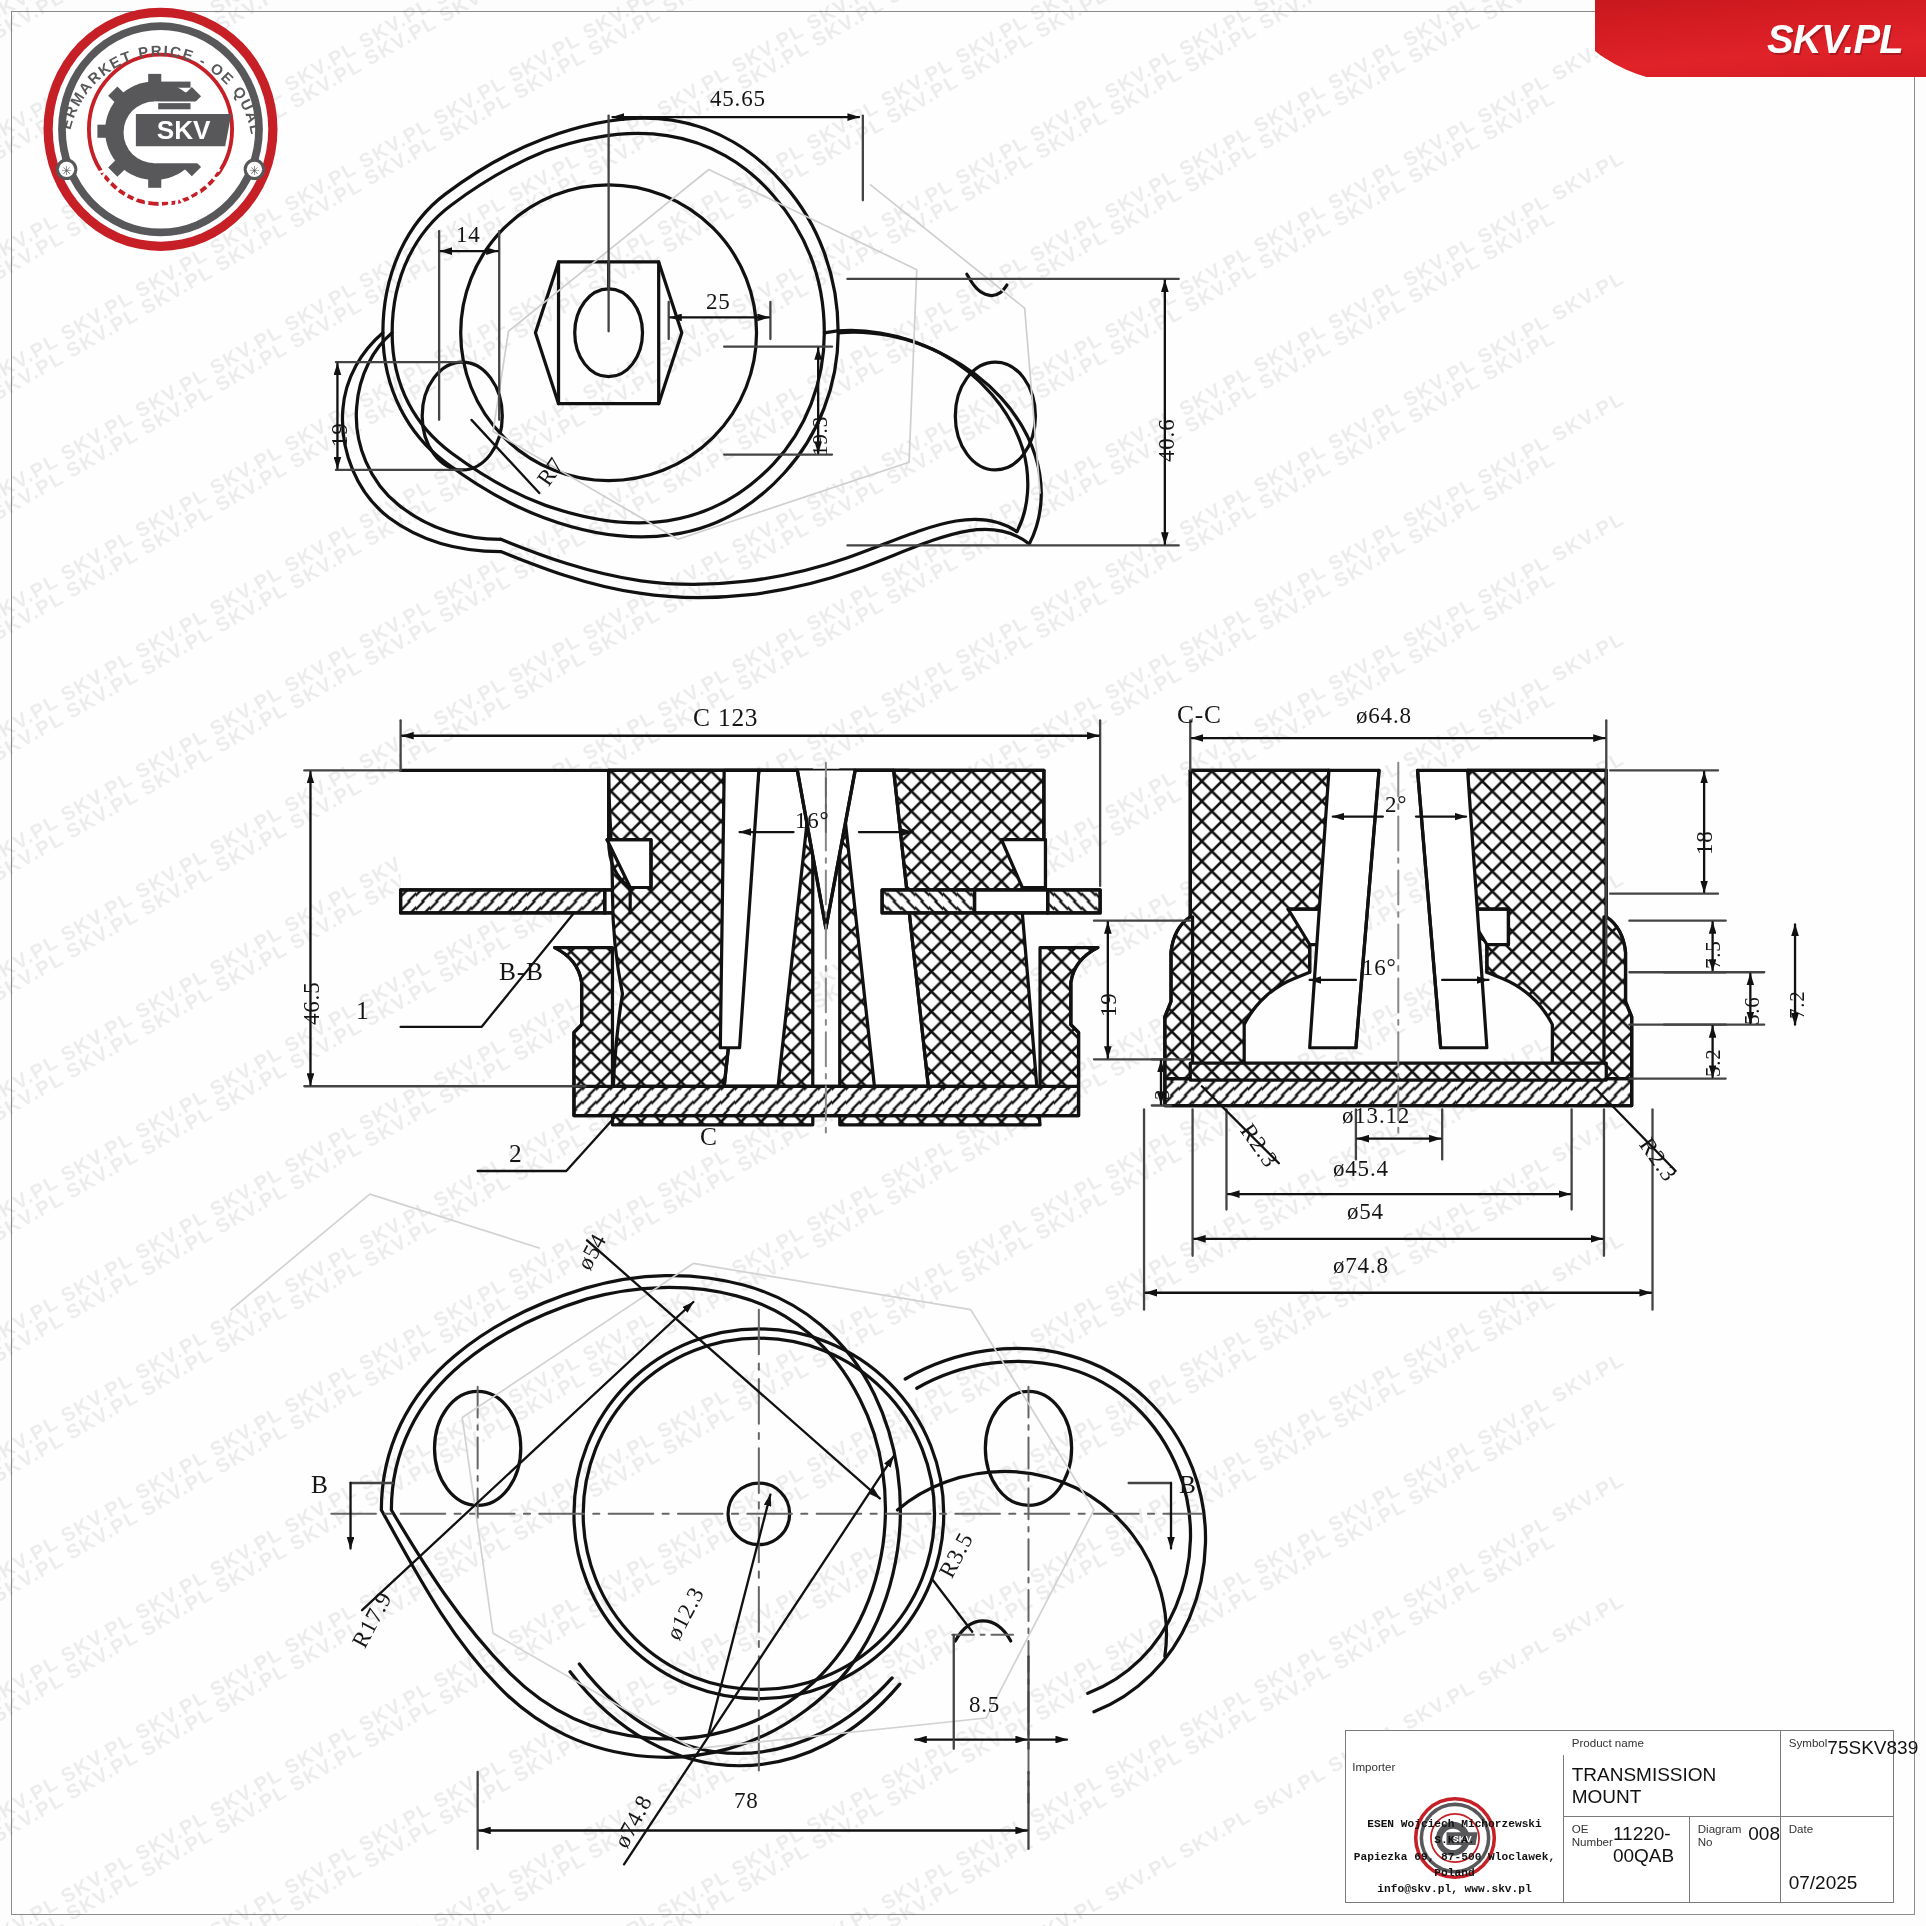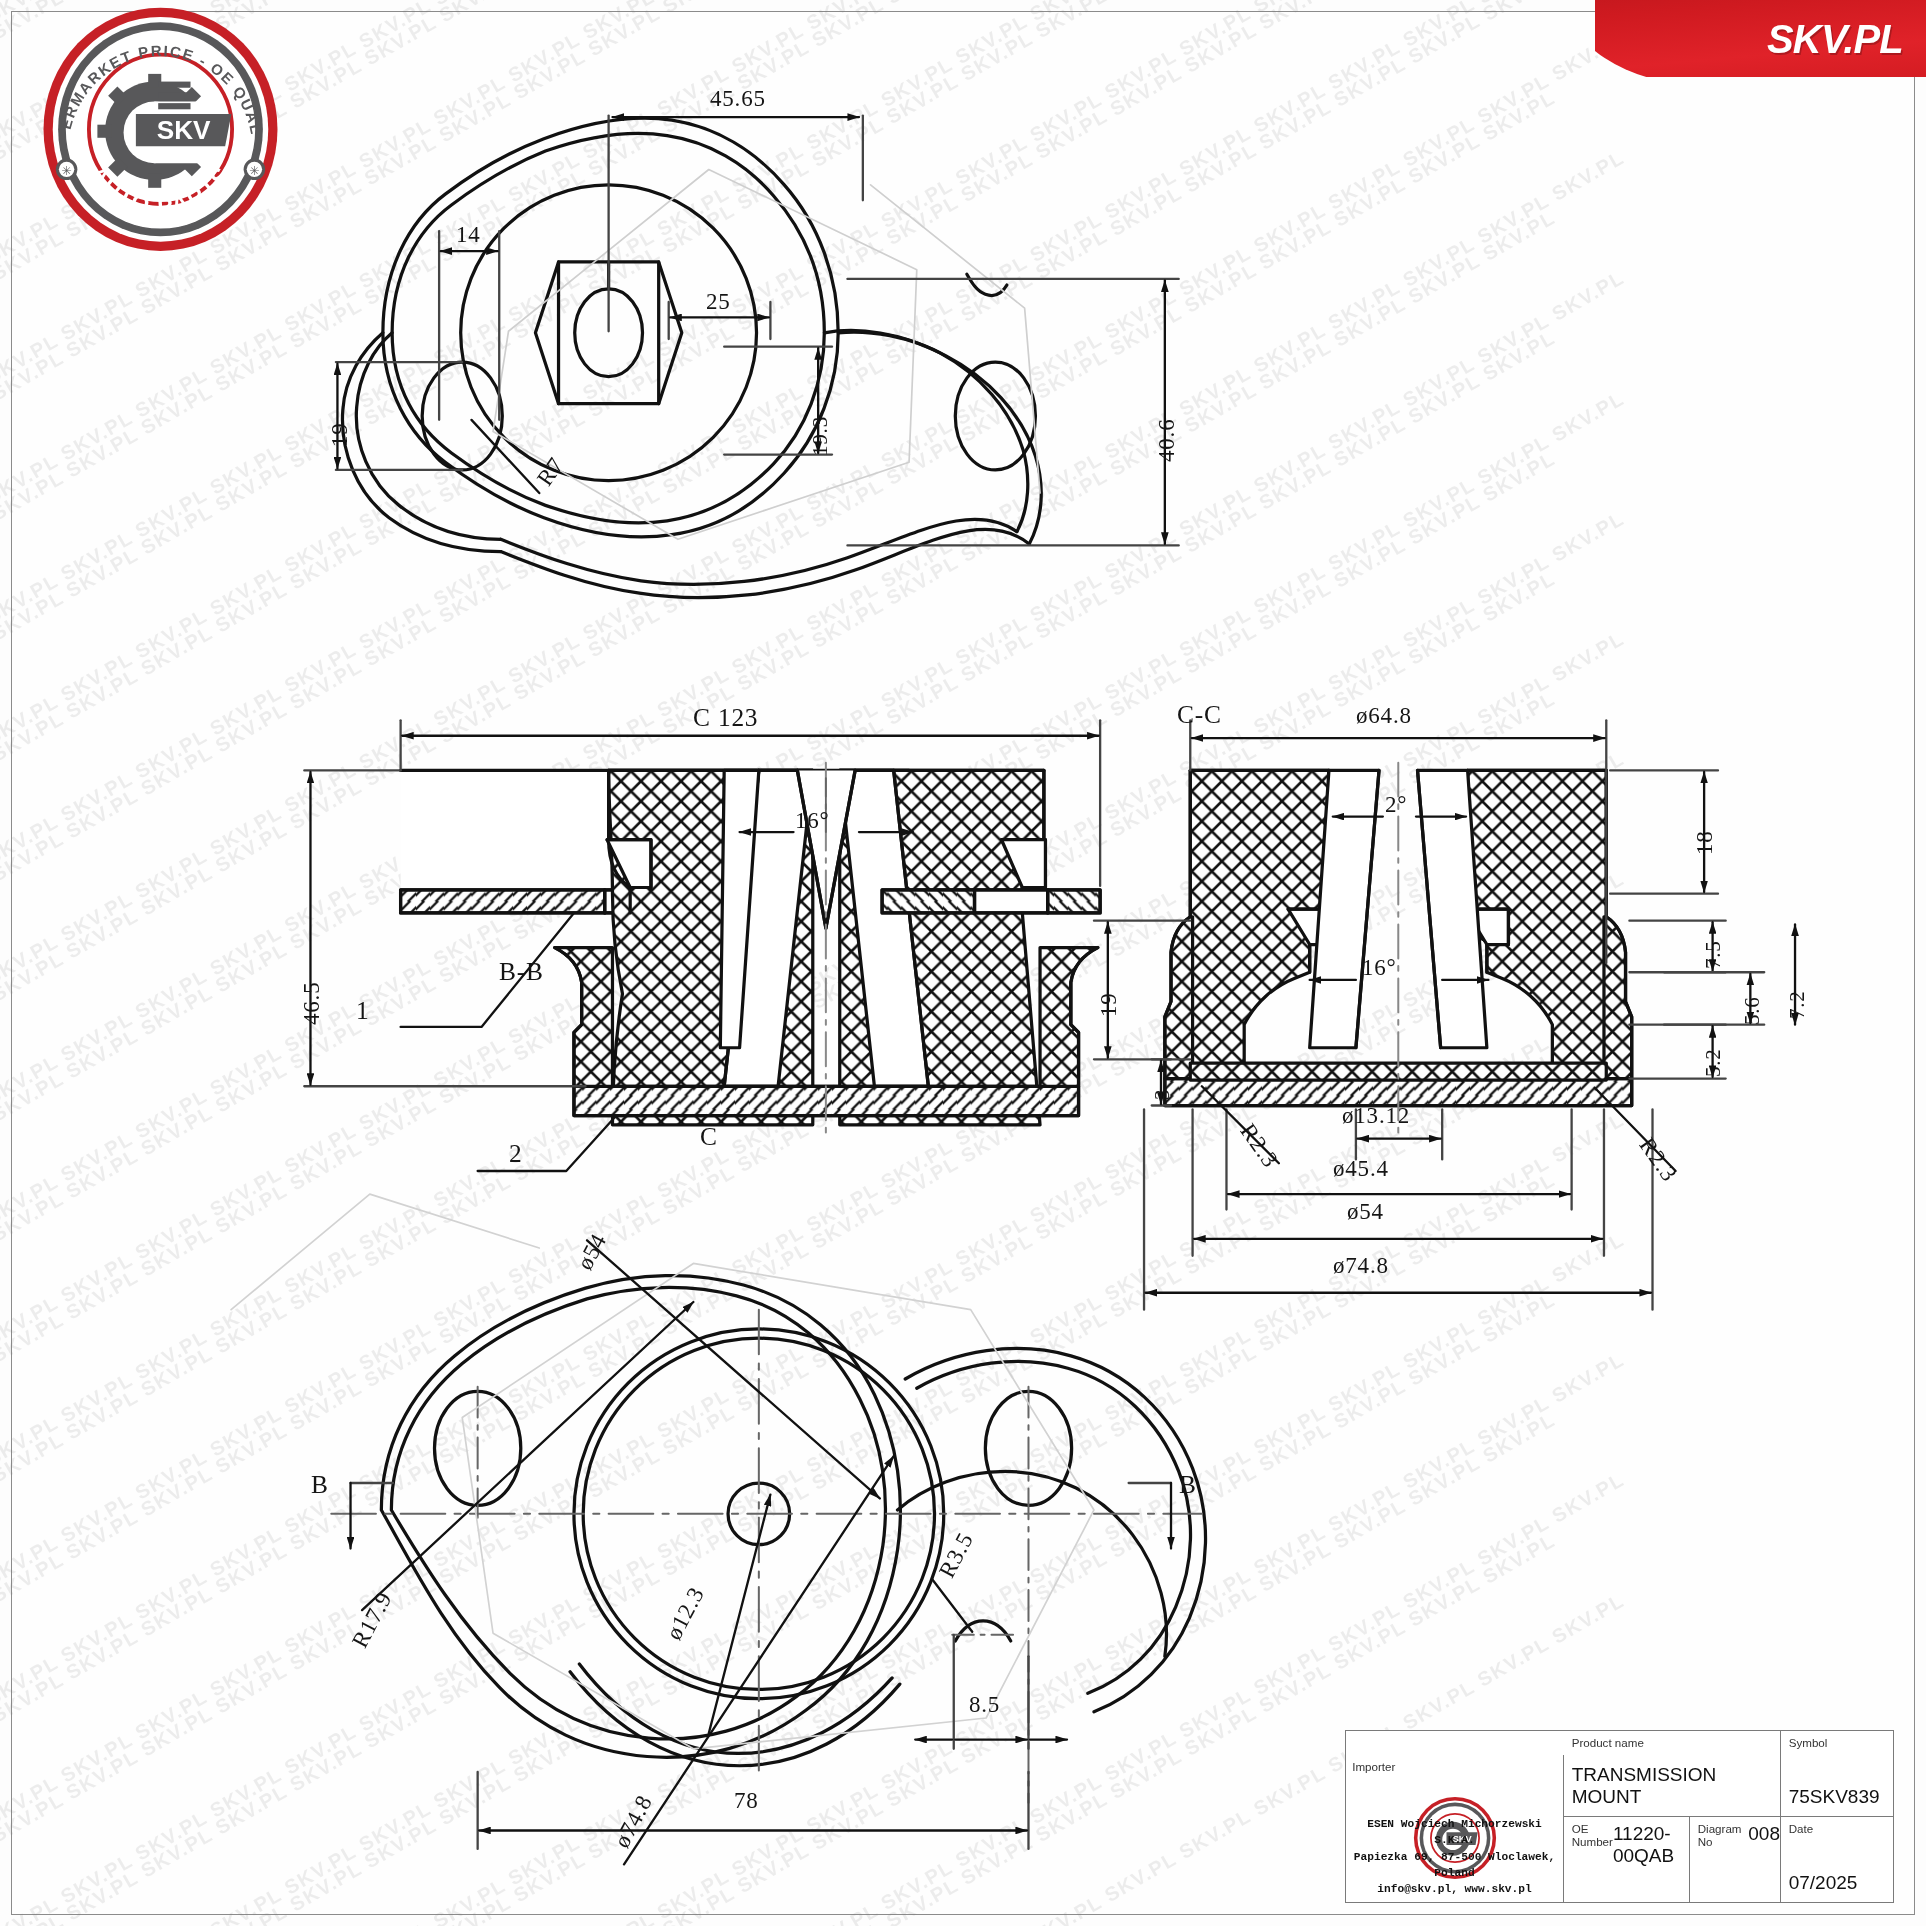--- a/index.html
+++ b/index.html
@@ -54,21 +54,21 @@
               font-family:"Liberation Sans",sans-serif;display:flex;}
   #tb-importer{width:218px;border-right:1.5px solid #7a7a7a;position:relative;
                box-sizing:border-box;padding:6.2px 4.6px 4.6px 6.2px;margin-top:24px;}
   #tb-right{flex:1;display:flex;flex-direction:column;}
   .tb-lbl{font-size:11.6px;color:#333;line-height:1.1;}
   .tb-val{font-size:19px;color:#111;}
   #tb-top{height:85px;display:flex;border-bottom:1.5px solid #7a7a7a;}
   #tb-prod{flex:1;border-right:1.5px solid #7a7a7a;box-sizing:border-box;padding:6.2px 0 0 7.7px;
            display:flex;flex-direction:column;justify-content:space-between;}
   #tb-sym{width:112px;box-sizing:border-box;padding:6.2px 0 0 7.7px;
-          display:flex;flex-direction:column;justify-content:space-between;}
+          display:flex;flex-direction:row;justify-content:space-between;}
   #tb-bot{flex:1;display:flex;}
   #tb-oe{flex:1;border-right:1.5px solid #7a7a7a;box-sizing:border-box;padding:6.2px 0 0 7.7px;
          display:flex;flex-direction:row;justify-content:space-between;}
   #tb-dia{width:91px;border-right:1.5px solid #7a7a7a;box-sizing:border-box;padding:6.2px 0 0 7.7px;
           display:flex;flex-direction:row;justify-content:space-between;}
   #tb-date{width:112px;box-sizing:border-box;padding:6.2px 0 0 7.7px;
            display:flex;flex-direction:column;justify-content:space-between;}
   .padb{padding-bottom:7.7px;}
   #tb-addr{position:absolute;left:0;right:0;bottom:4.6px;text-align:center;
            font-size:11.2px;font-weight:700;color:#111;line-height:1.45;font-family:Liberation Mono, monospace;}

